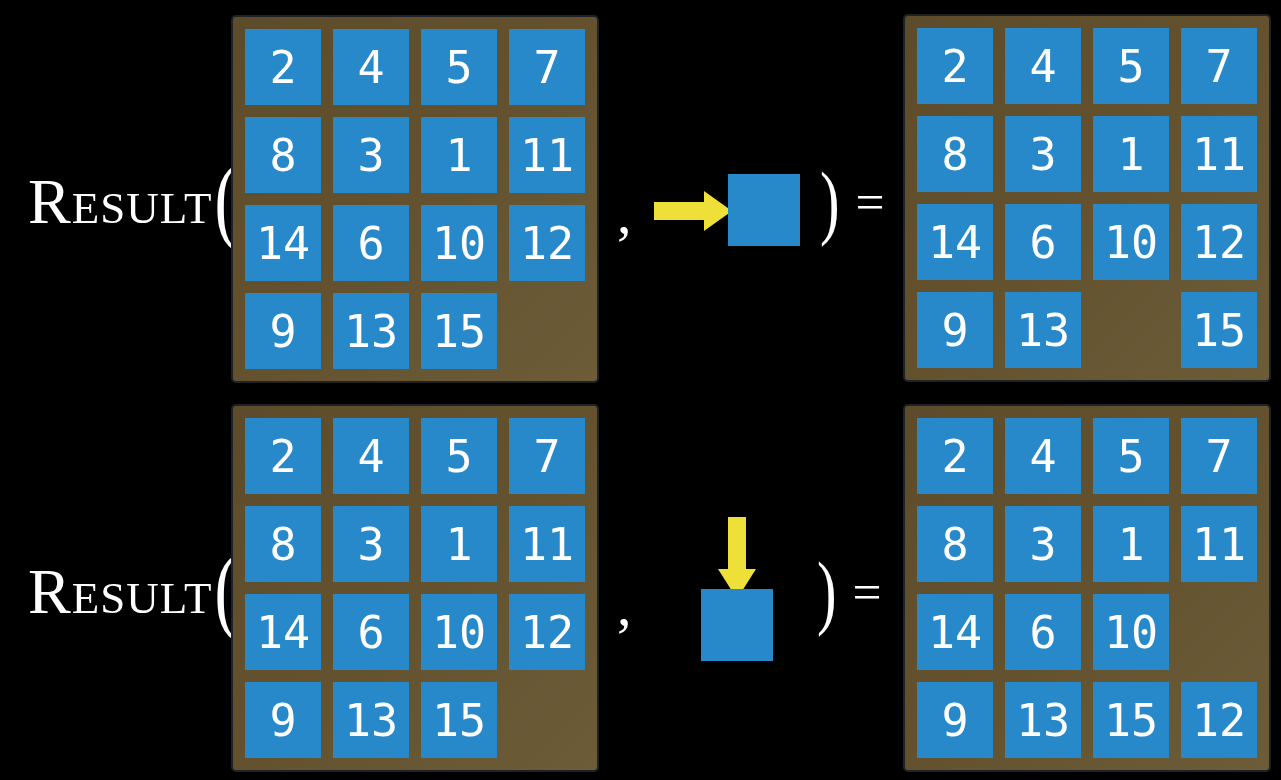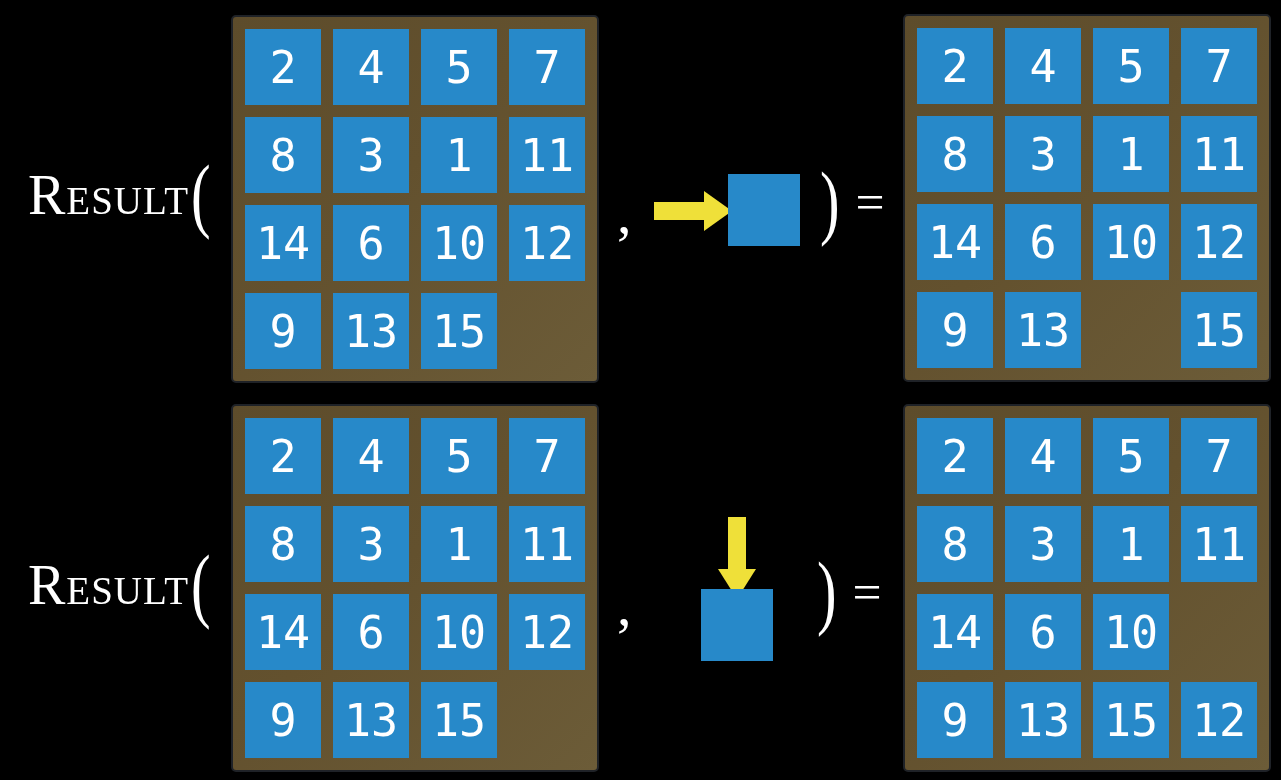--- a/index.html
+++ b/index.html
@@ -10,25 +10,25 @@
     background: var(--bg, #000);
     overflow: hidden;
     font-family: "Liberation Serif", serif;
   }
 
   
   .func-label {
     position: absolute;
     left: 28px;
     color: var(--white, #fff);
-    font-size: 56px;
+    font-size: 64px;
     line-height: 1.1;
     white-space: nowrap;
     display: flex;
-    align-items: center;
+    align-items: flex-end;
   }
   .sc { font-variant: small-caps; letter-spacing: 1px; }
   .paren {
     display: inline-block;
     transform: scaleY(1.42);
     transform-origin: center;
     font-size: 1.05em;
     font-weight: 400;
     margin-left: 2px;
   }

